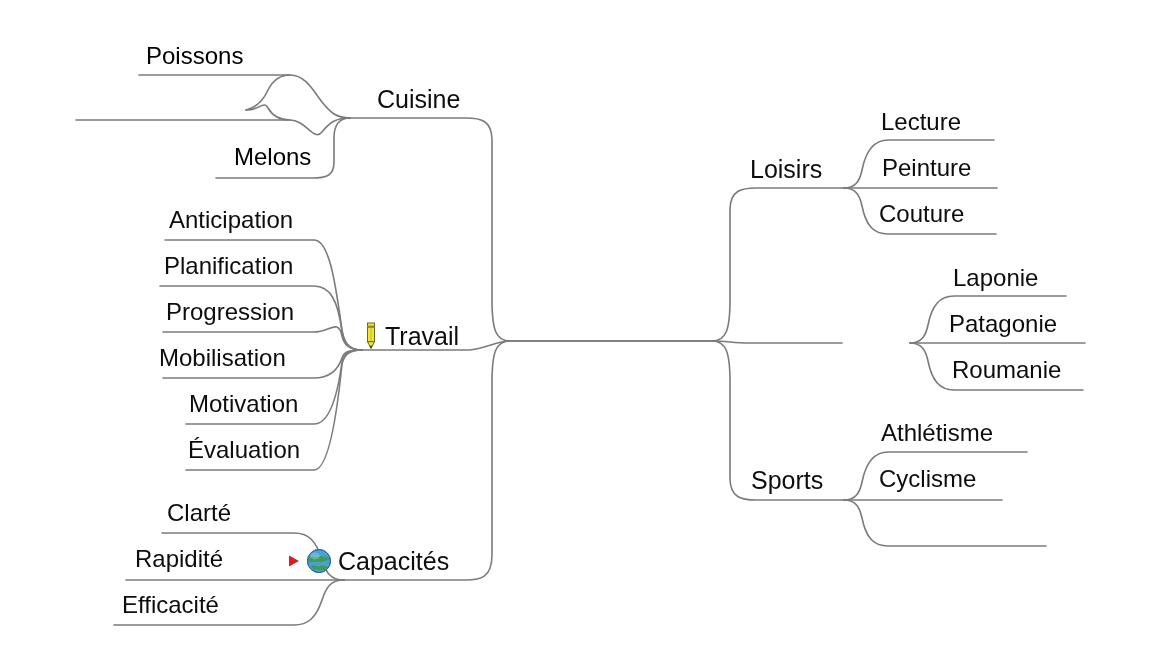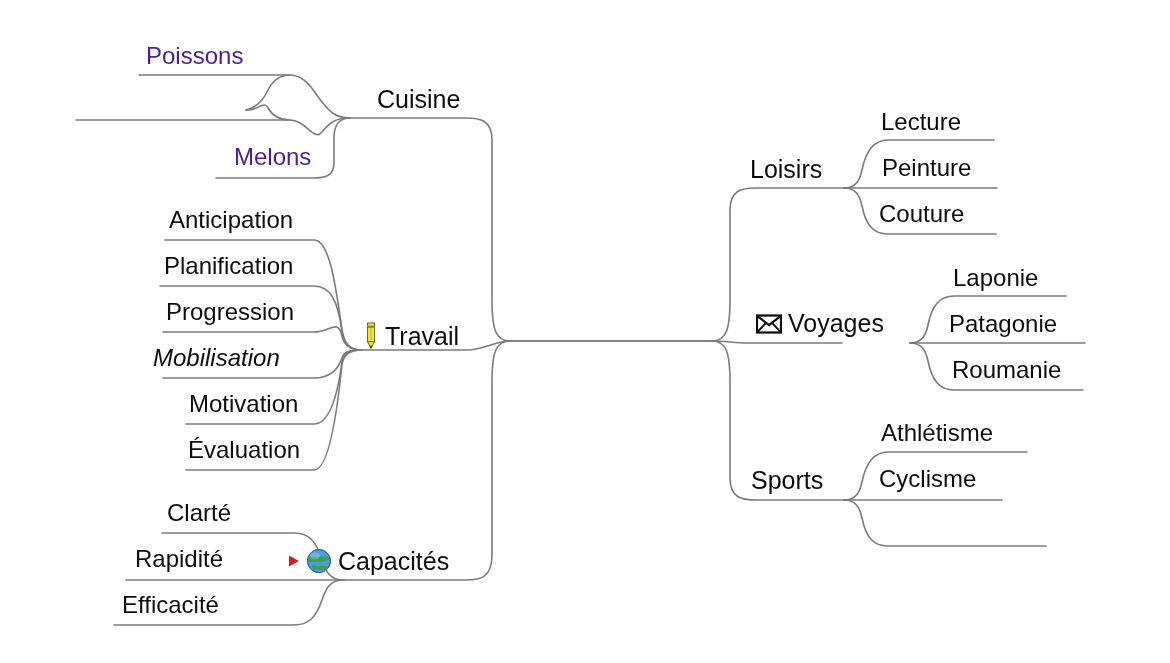--- a/index.html
+++ b/index.html
@@ -28,21 +28,21 @@
     font-family: "Liberation Sans", sans-serif;
     line-height: 1;
     display: flex;
     align-items: center;
     gap: 6px;
   }
   .node .label { display: inline-block; }
   .lvl-root { font-size: 25px; }
   .lvl-main { font-size: 25px; }
   .lvl-leaf { font-size: 24px; }
-  .accent-orange { color: #4c1d95; }
+  .accent-orange { color: #000000; }
   .ic {
     display: inline-block;
     flex: 0 0 auto;
     line-height: 0;
   }
 </style>
 </head>
 <body>
 
 <div id="canvas">
@@ -121,21 +121,21 @@
 
   <div class="node lvl-leaf" style="left:169px; top:208px;">
     <span class="label">Anticipation</span>
   </div>
   <div class="node lvl-leaf" style="left:164px; top:254px;">
     <span class="label">Planification</span>
   </div>
   <div class="node lvl-leaf" style="left:166px; top:300px;">
     <span class="label">Progression</span>
   </div>
-  <div class="node lvl-leaf" style="left:153px; top:346px;font-style:italic;">
+  <div class="node lvl-leaf" style="left:159px; top:346px;">
     <span class="label">Mobilisation</span>
   </div>
   <div class="node lvl-leaf" style="left:189px; top:392px;">
     <span class="label">Motivation</span>
   </div>
   <div class="node lvl-leaf" style="left:188px; top:438px;">
     <span class="label">Évaluation</span>
   </div>
 
   <div class="node lvl-main" style="left:288px; top:548px;">
@@ -173,30 +173,20 @@
   <div class="node lvl-leaf" style="left:881px; top:110px;">
     <span class="label">Lecture</span>
   </div>
   <div class="node lvl-leaf" style="left:882px; top:156px;">
     <span class="label">Peinture</span>
   </div>
   <div class="node lvl-leaf" style="left:879px; top:202px;">
     <span class="label">Couture</span>
   </div>
 
-  <div class="node lvl-main" style="left:756px; top:311px;">
-    <span class="ic">
-      <svg width="26" height="20" viewBox="0 0 26 20" xmlns="http://www.w3.org/2000/svg">
-        <rect x="1" y="1.5" width="24" height="17" fill="#ffffff" stroke="#0d0d0d" stroke-width="2.2"></rect>
-        <path d="M1.8,2.4 L13,11 L24.2,2.4" fill="none" stroke="#0d0d0d" stroke-width="2.2"></path>
-        <path d="M1.8,17.6 L9.5,9.4 M24.2,17.6 L16.5,9.4" fill="none" stroke="#0d0d0d" stroke-width="2"></path>
-      </svg>
-    </span>
-    <span class="label">Voyages</span>
-  </div>
 
   <div class="node lvl-leaf" style="left:953px; top:266px;">
     <span class="label">Laponie</span>
   </div>
   <div class="node lvl-leaf" style="left:949px; top:312px;">
     <span class="label">Patagonie</span>
   </div>
   <div class="node lvl-leaf" style="left:952px; top:358px;">
     <span class="label">Roumanie</span>
   </div>

